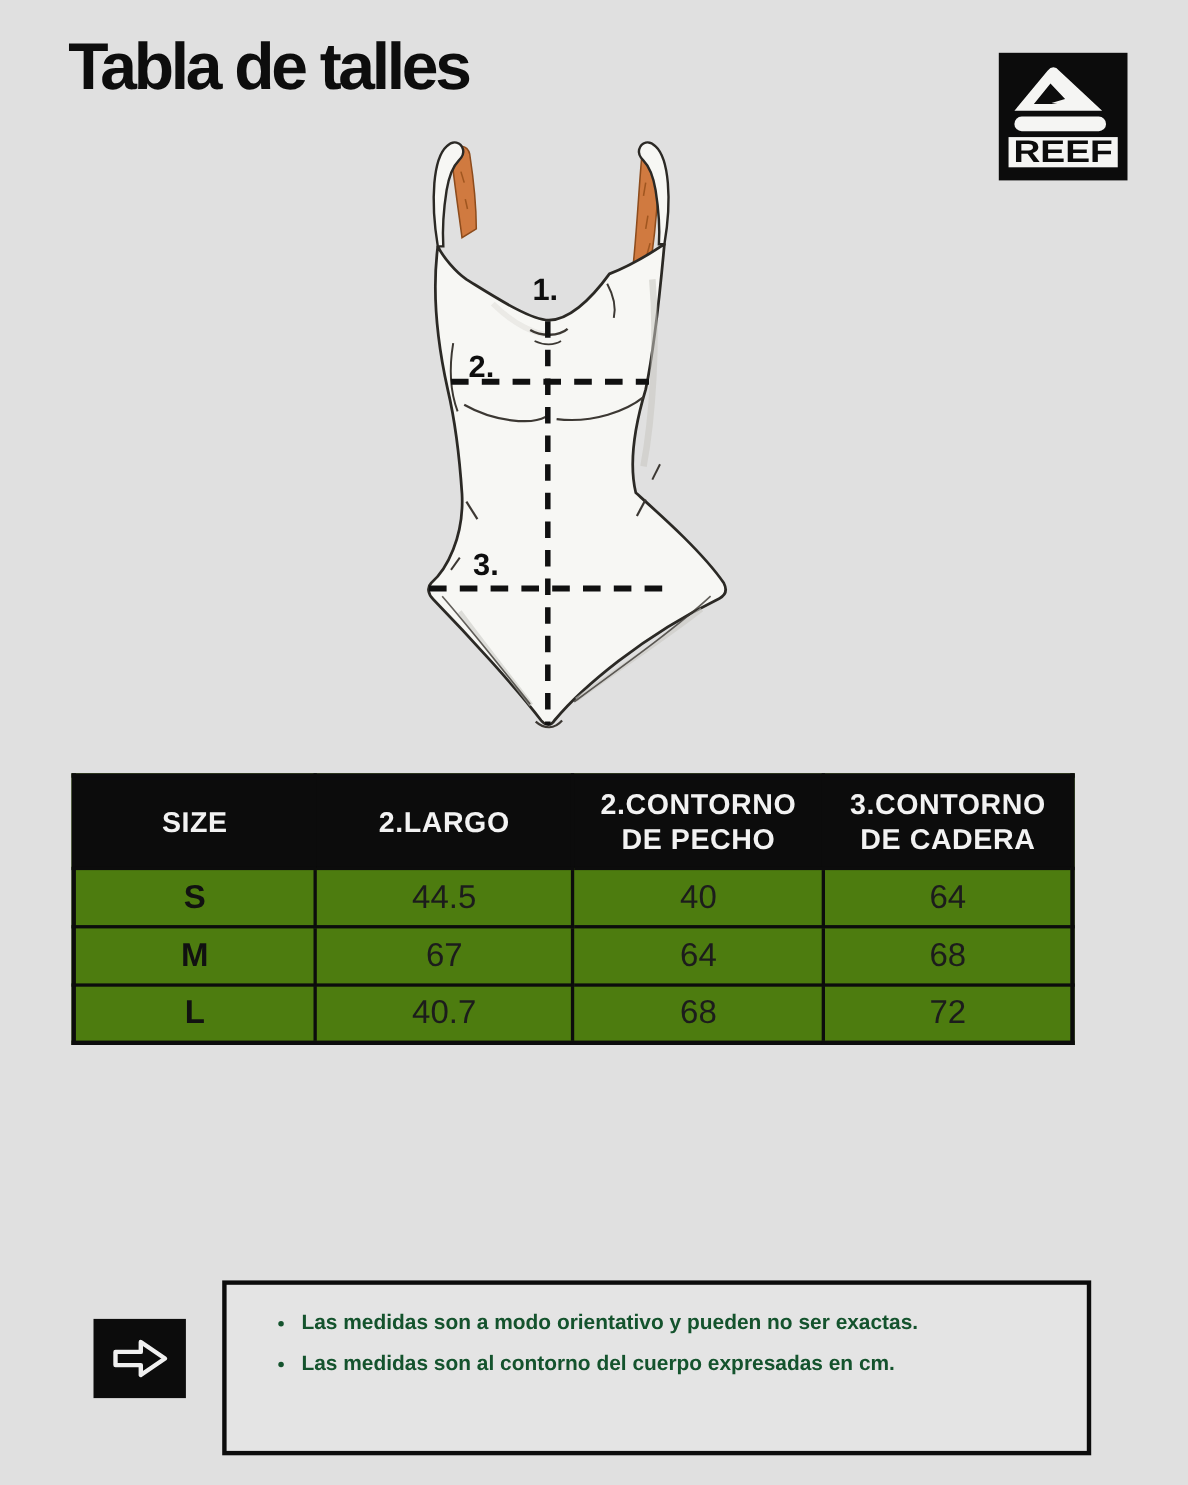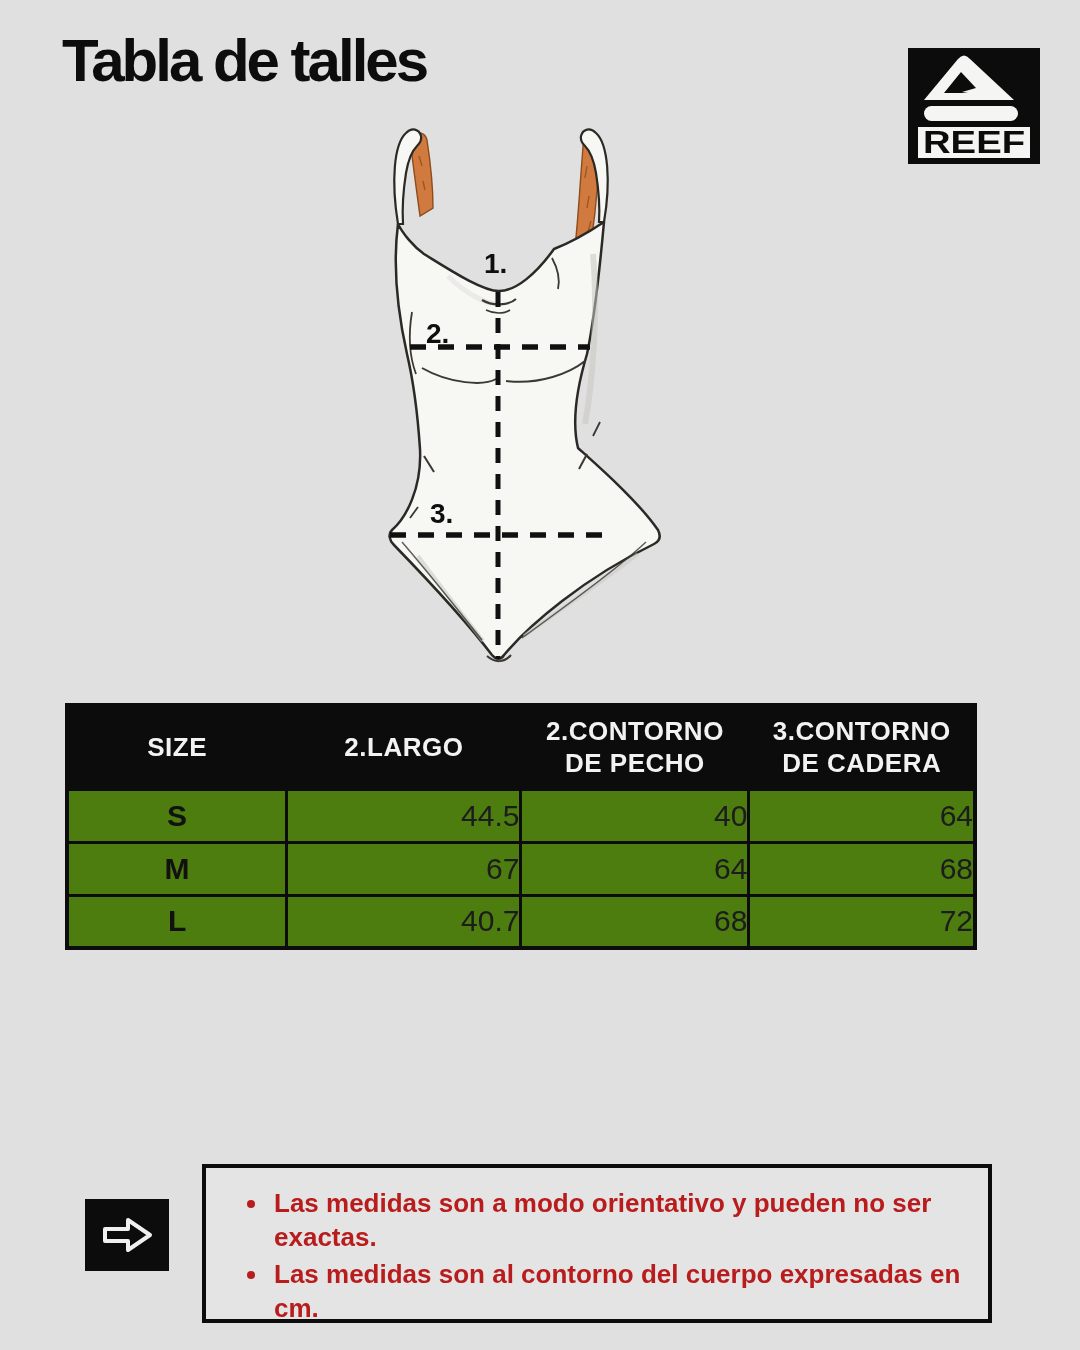--- a/index.html
+++ b/index.html
@@ -8,21 +8,21 @@
     position:relative; width:1080px; height:1350px;
     background:#e0e0e0; overflow:hidden; margin:0 auto;
     font-family:"Liberation Sans", sans-serif;
   }
   .page-title {
     position:absolute; left:62px; top:26px;
     font-size:60px; font-weight:bold; letter-spacing:-3px;
     color:#0d0d0d; white-space:nowrap;
   }
   .logo-box {
-    position:absolute; left:908px; top:48px; width:132px; height:116px;
+    position:absolute; left:908px; top:48px; width:117px; height:116px;
     background:#0c0c0c;
   }
   .logo-box svg { display:block; width:100%; height:100%; }
   .figure {
     position:absolute; left:388px; top:126px; width:285px; height:548px;
   }
   .figure svg { display:block; width:100%; height:100%; overflow:visible; }
   .m-label {
     position:absolute; font-size:28px; font-weight:bold; color:#0e0e0e;
   }
@@ -37,34 +37,34 @@
   .size-table th, .size-table td {
     border:3px solid #0c0c0c; text-align:center; vertical-align:middle;
   }
   .size-table thead th {
     background:#0c0c0c; color:#f2f2f2;
     font-size:26px; font-weight:bold; letter-spacing:0.5px;
     height:84px; line-height:1.25; padding:0 4px;
   }
   .size-table tbody tr { height:53px; }
   .size-table tbody th { font-size:30px; font-weight:bold; color:#111; }
-  .size-table tbody td { font-size:30px; font-weight:normal; color:#1c1c1c;text-align:right; }
+  .size-table tbody td { font-size:30px; font-weight:normal; color:#1c1c1c; }
   .col-size  { width:24.2%; }
   .col-largo { width:25.8%; }
   .col-pecho { width:25.1%; }
   .col-cadera{ width:24.9%; }
   .notes-box {
     position:absolute; left:202px; top:1164px; width:790px; height:159px;
     border:4px solid #0c0c0c; background:#e4e4e4;
   }
   .notes-box ul {
     list-style:disc; margin:18px 0 0 0; padding-left:64px;
   }
   .notes-box li {
-    font-size:26px; font-weight:bold; color:#b91c1c;
+    font-size:19px; font-weight:bold; color:#14532d;
     line-height:34px; padding-left:4px; padding-right:4px; margin-bottom:3px;
   }
   .arrow-box {
     position:absolute; left:85px; top:1199px; width:84px; height:72px;
     background:#0c0c0c; display:flex; align-items:center; justify-content:center;
   }
 </style>
 </head>
 <body>
 

